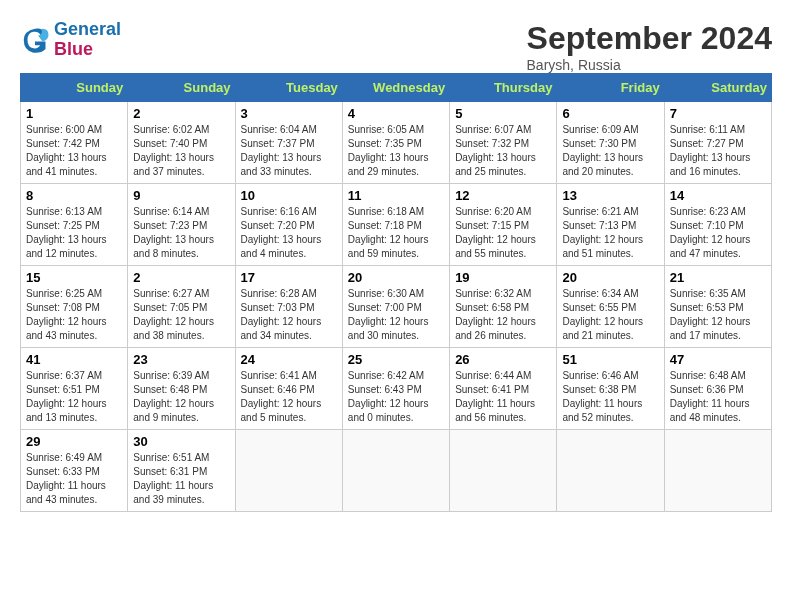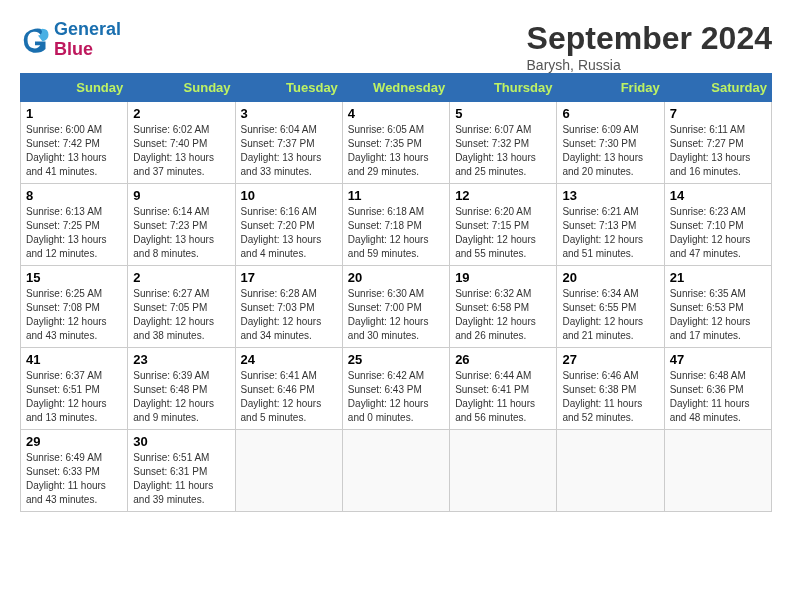--- a/index.html
+++ b/index.html
@@ -218,21 +218,21 @@
         </td>
         <td>
           <span class="day-num">25</span>
           <div class="day-info">Sunrise: 6:42 AM<br>Sunset: 6:43 PM<br>Daylight: 12 hours and 0 minutes.</div>
         </td>
         <td>
           <span class="day-num">26</span>
           <div class="day-info">Sunrise: 6:44 AM<br>Sunset: 6:41 PM<br>Daylight: 11 hours and 56 minutes.</div>
         </td>
         <td>
-          <span class="day-num">27</span>
+          <span class="day-num">51</span>
           <div class="day-info">Sunrise: 6:46 AM<br>Sunset: 6:38 PM<br>Daylight: 11 hours and 52 minutes.</div>
         </td>
         <td>
           <span class="day-num">47</span>
           <div class="day-info">Sunrise: 6:48 AM<br>Sunset: 6:36 PM<br>Daylight: 11 hours and 48 minutes.</div>
         </td>
       </tr>
       <tr>
         <td>
           <span class="day-num">29</span>

